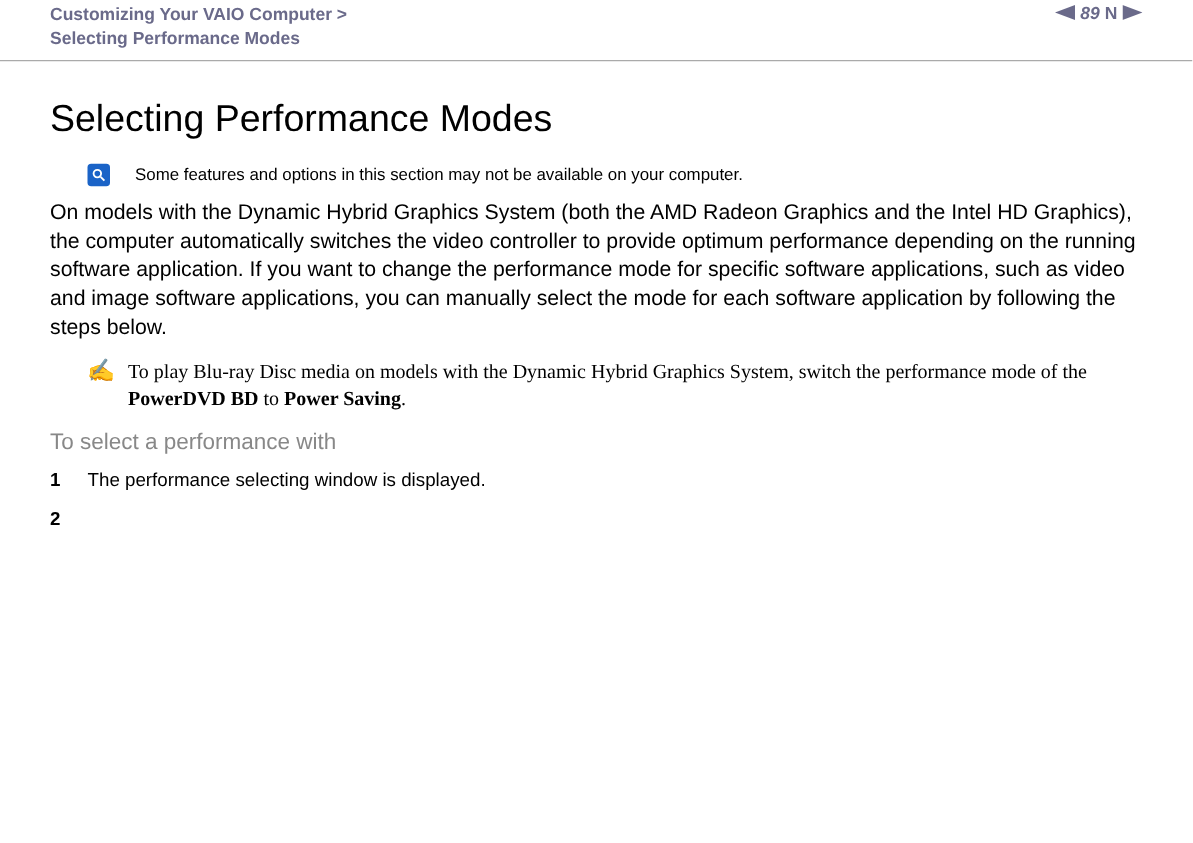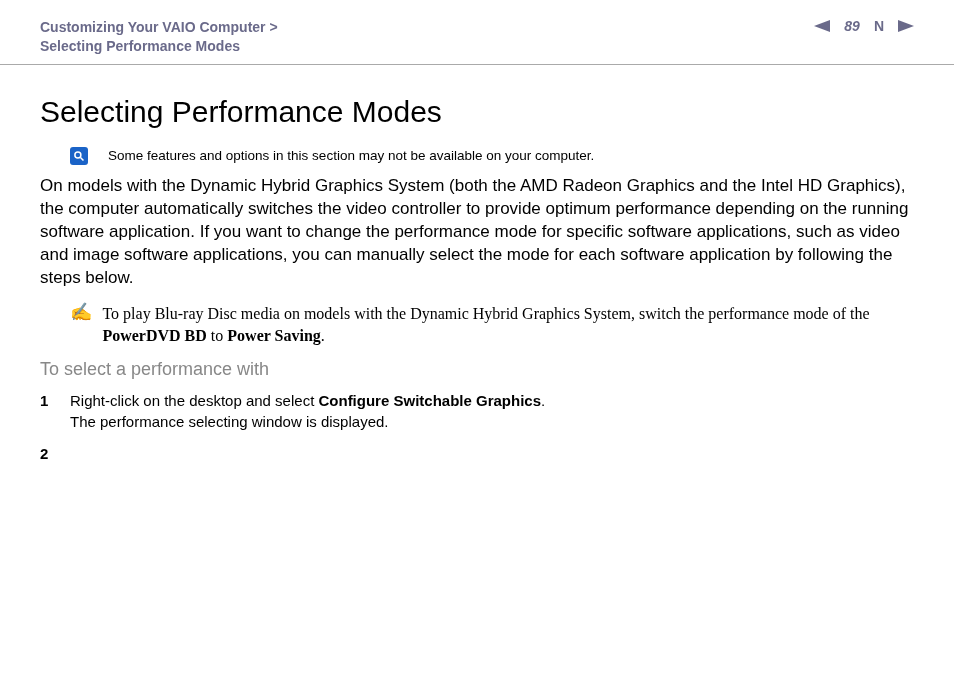--- a/index.html
+++ b/index.html
@@ -8,33 +8,33 @@
       width: 954px;
       height: 674px;
       background: #fff;
       color: #000;
       position: relative;
     }
     .header {
       display: flex;
       justify-content: space-between;
       align-items: flex-start;
-      padding: 18px 40px 8px 40px;
+      padding: 2px 40px 8px 40px;
       border-bottom: 1px solid #aaa;
     }
     .breadcrumb {
       color: #6a6a8a;
       font-weight: bold;
       font-size: 14px;
       line-height: 1.35;
     }
     .pager {
       display: flex;
       align-items: center;
-      gap: 14px;
+      gap: 4px;
       color: #6a6a8a;
     }
     .pager .page-num {
       font-weight: bold;
       font-style: italic;
       font-size: 14px;
       color: #6a6a8a;
     }
     .arrow {
       display: inline-flex;
@@ -164,23 +164,20 @@
       <span>To play Blu-ray Disc media on models with the Dynamic Hybrid Graphics System, switch the performance mode of the </span><b>PowerDVD BD</b><span> to </span><b>Power Saving</b><span>.</span>
     </span>
   </div>
 
   <h2>To select a performance with</h2>
 
   <ol class="steps">
     <li>
       <span class="step-num">1</span>
       <span class="step-body">
-        <span class="line">
-          <span>Right-click on the desktop and select </span><b>Configure Switchable Graphics</b><span>.</span>
-        </span>
         <span class="line">The performance selecting window is displayed.</span>
       </span>
     </li>
     <li>
       <span class="step-num">2</span>
     </li>
   </ol>
 </div>
 
 </body></html>

